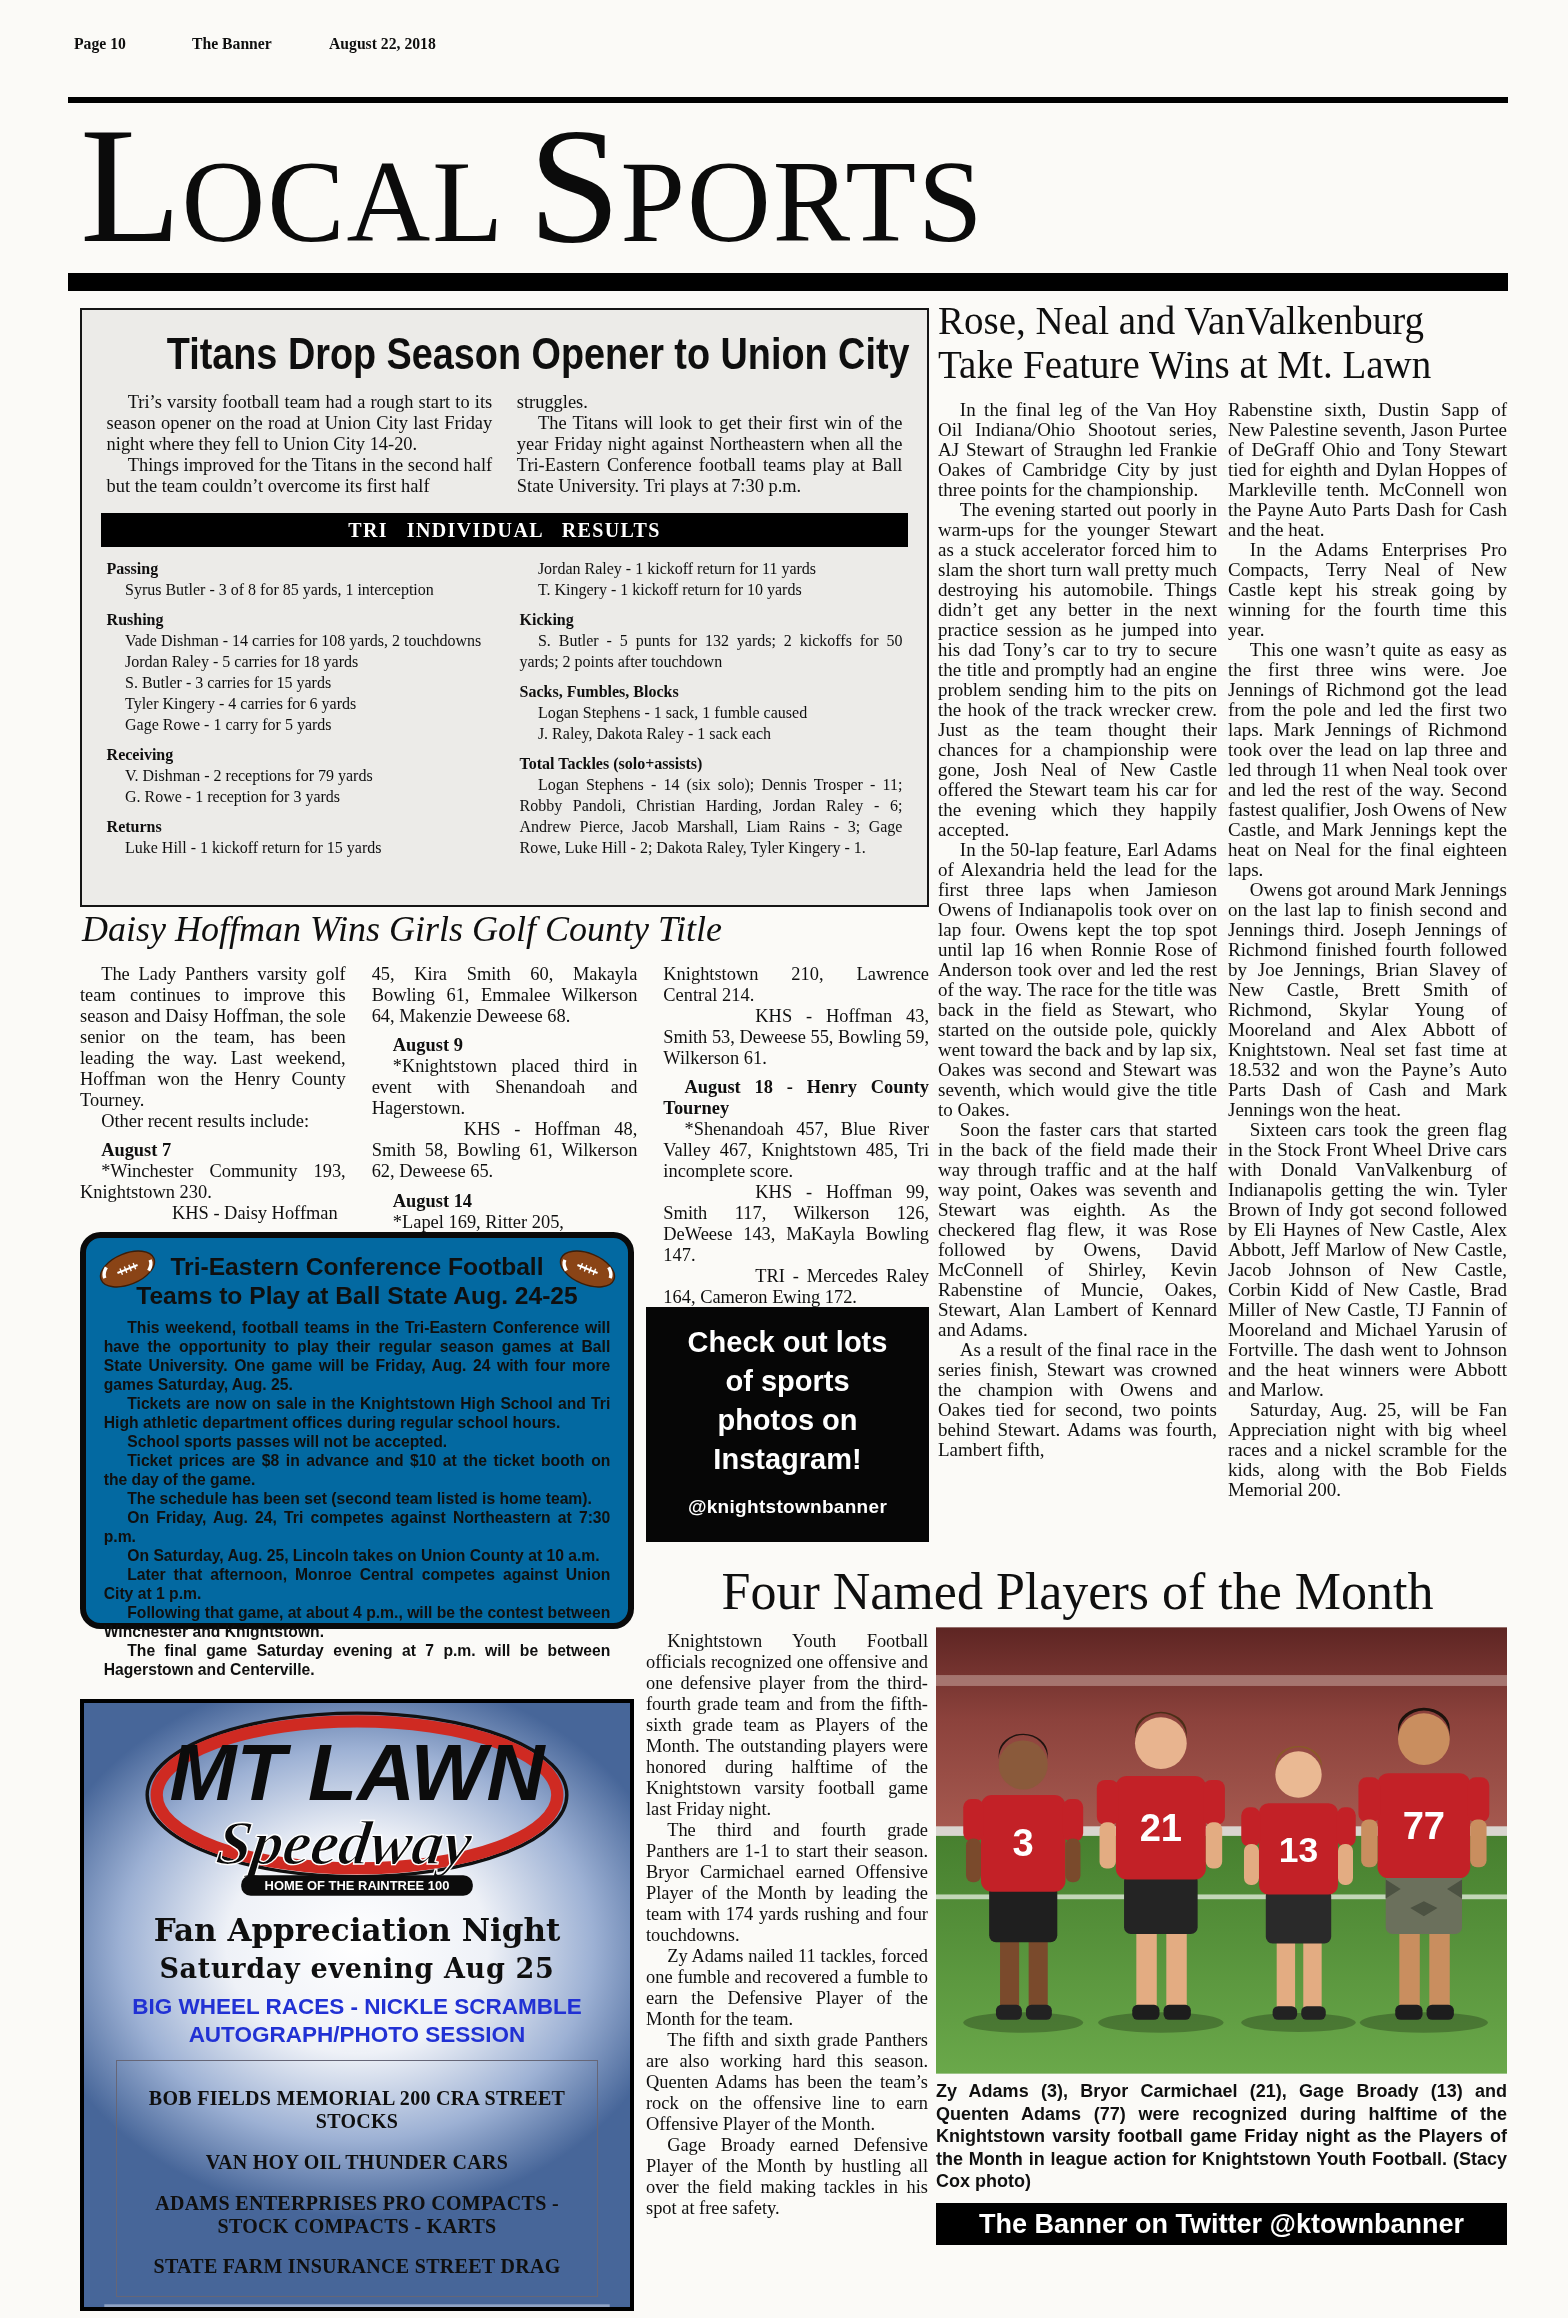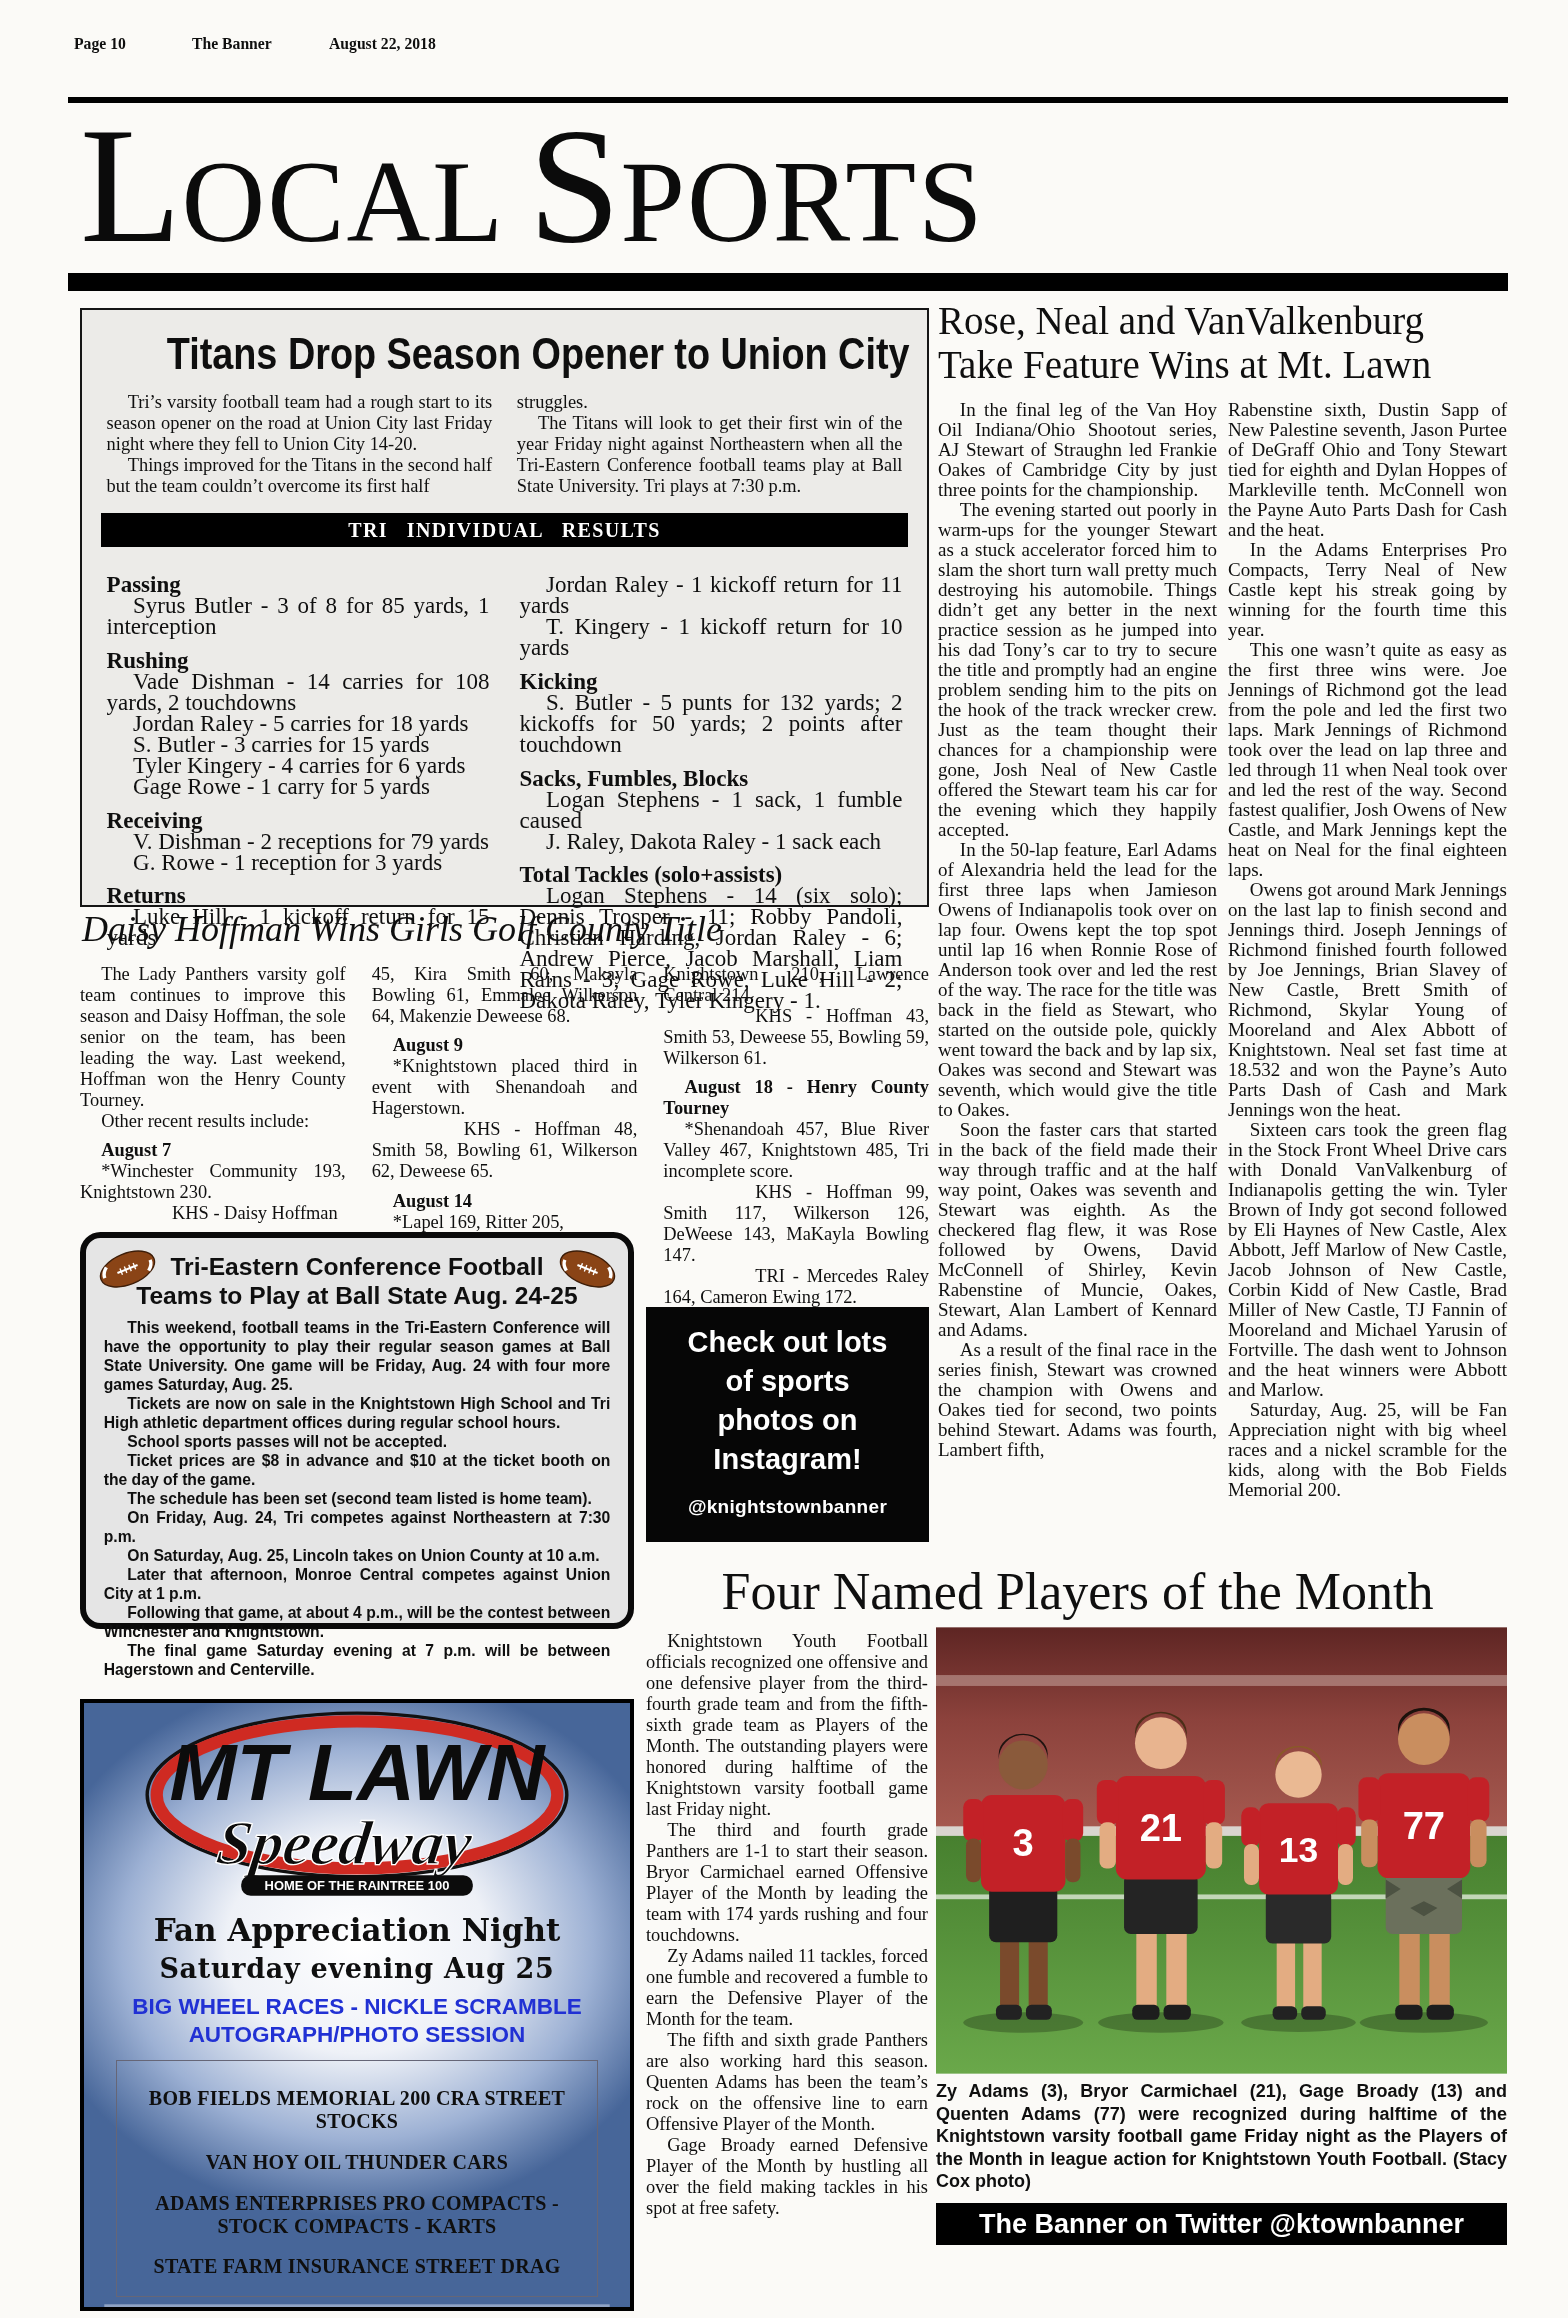--- a/index.html
+++ b/index.html
@@ -29,35 +29,35 @@
 
   
   .titans-box{background:#ecebe8;border:2.7px solid #151515;box-sizing:border-box;padding:20.5px 13.6px 0;}
   .titans-headline{font-family:"Liberation Sans",sans-serif;font-weight:bold;font-size:45px;
                    text-align:center;line-height:1;}
   .titans-headline .squeeze{display:inline-block;transform:scaleX(.84);transform-origin:center;white-space:nowrap;}
   .titans-cols{display:flex;gap:24.6px;margin:16.4px 11px 0;font-size:18.4px;line-height:21px;}
   .titans-cols .col{flex:1;}
   .results-banner{margin:16.4px 5.5px 0;background:#000;color:#fff;text-align:center;
                   font-size:20px;font-weight:bold;letter-spacing:1.4px;word-spacing:12.3px;padding:5.5px 0;}
-  .stats-cols{display:flex;gap:30px;margin:27px 11px 0;font-size:23px;line-height:21px;}
+  .stats-cols{display:flex;gap:30px;margin:11px 11px 0;font-size:16px;line-height:21px;}
   .stats-cols .col{flex:1;}
 
   
   .golf-headline{font-style:italic;font-size:36px;line-height:1;white-space:nowrap;}
   .golf-cols{display:flex;gap:26px;font-size:18.4px;line-height:21px;}
   .golf-cols .col{flex:1;}
 
   
   .race-headline{font-size:39px;line-height:44px;}
   .race-cols{display:flex;gap:11px;font-size:19px;line-height:20px;}
   .race-cols .col{flex:1;}
 
   
-  .tri-box{border:6.1px solid #0a0a0a;border-radius:20.5px;background:#e5e5e5;box-sizing:border-box;
+  .tri-box{border:6.1px solid #0a0a0a;border-radius:20.5px;background:#0369a1;box-sizing:border-box;
            padding:13.6px 17.7px 0;font-family:"Liberation Sans",sans-serif;}
   .tri-title{font-weight:bold;font-size:24.6px;line-height:29px;text-align:center;}
   .tri-body{margin-top:8.2px;font-weight:bold;font-size:15.7px;line-height:19px;}
   .tri-body .para{text-indent:1.5em;}
   .football{position:absolute;}
 
   
   .ig-box{background:#060606;color:#fff;text-align:center;font-family:"Liberation Sans",sans-serif;
           font-weight:bold;box-sizing:border-box;padding-top:16.4px;}
   .ig-line{font-size:29px;line-height:39px;}

